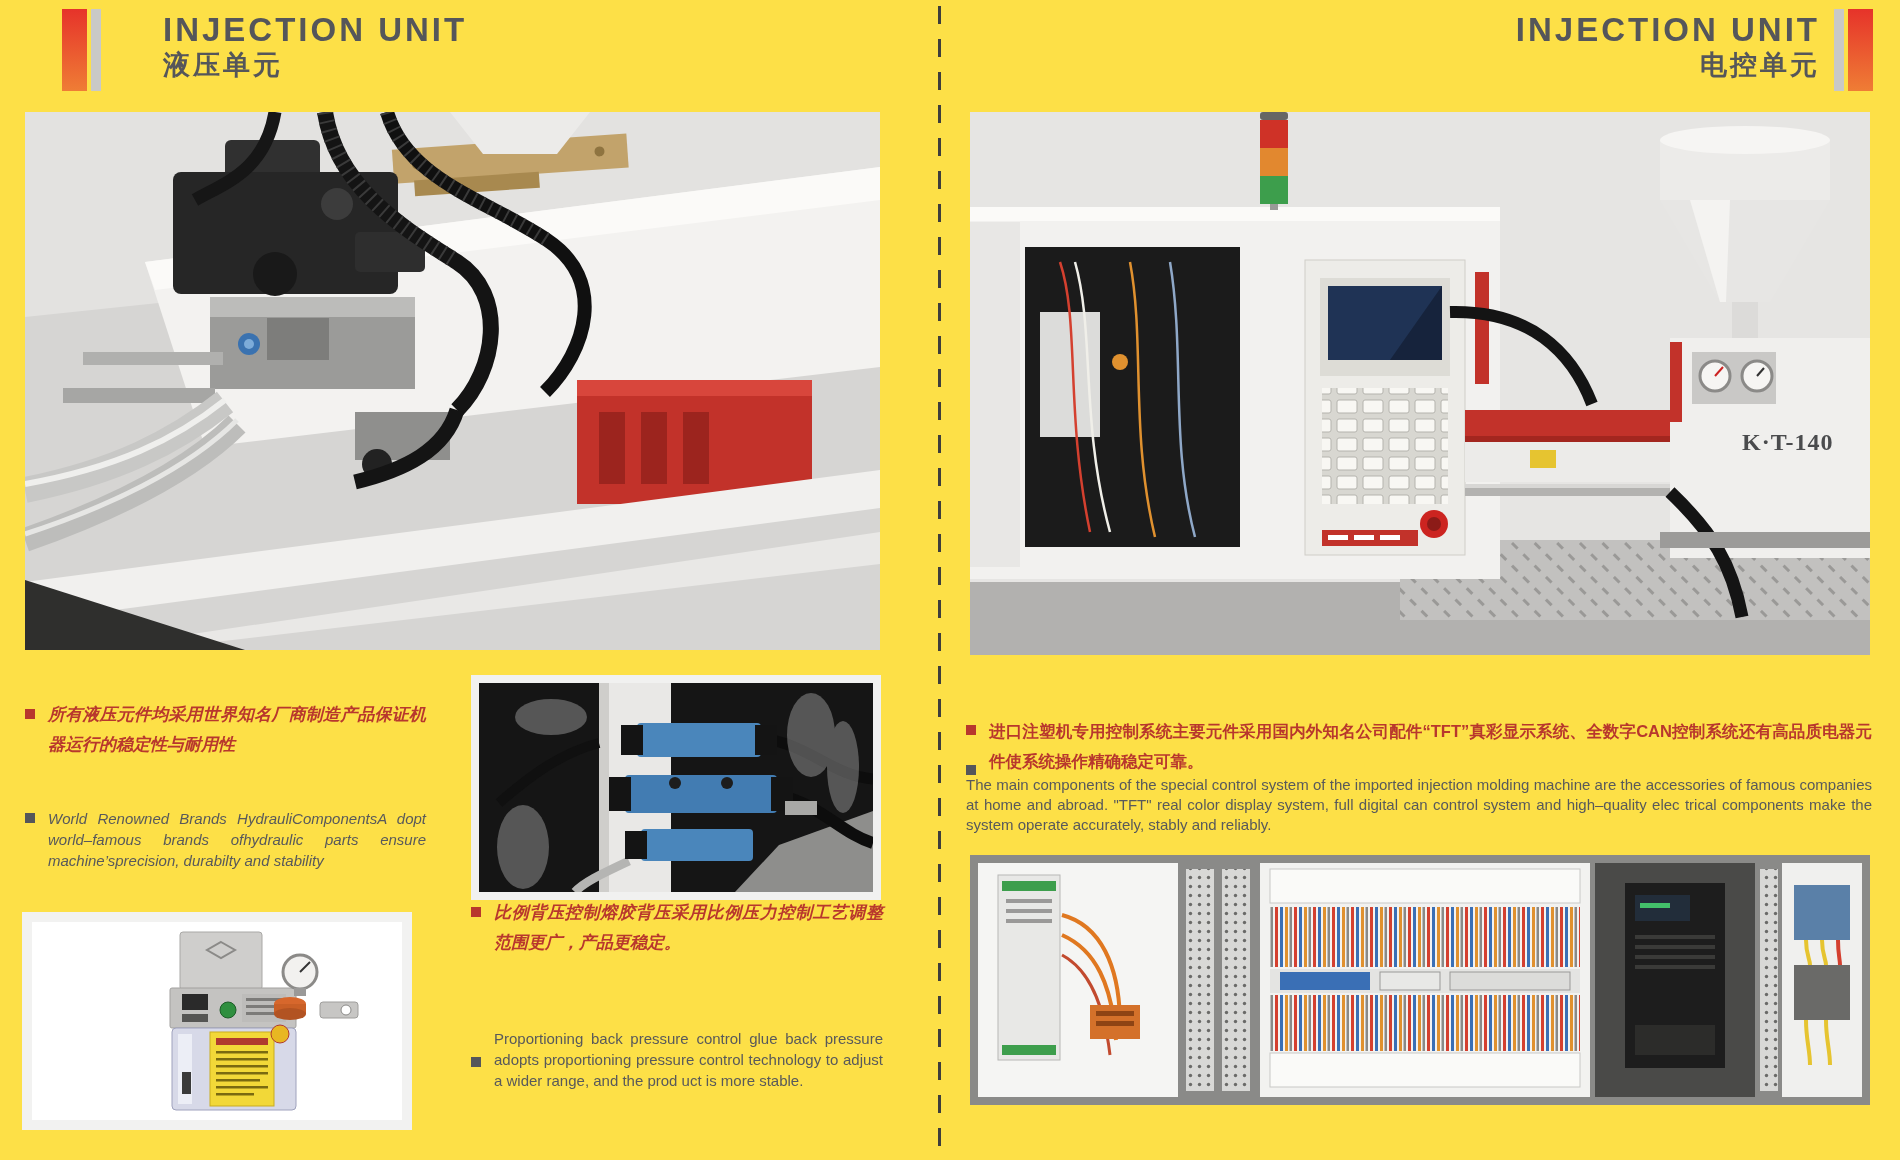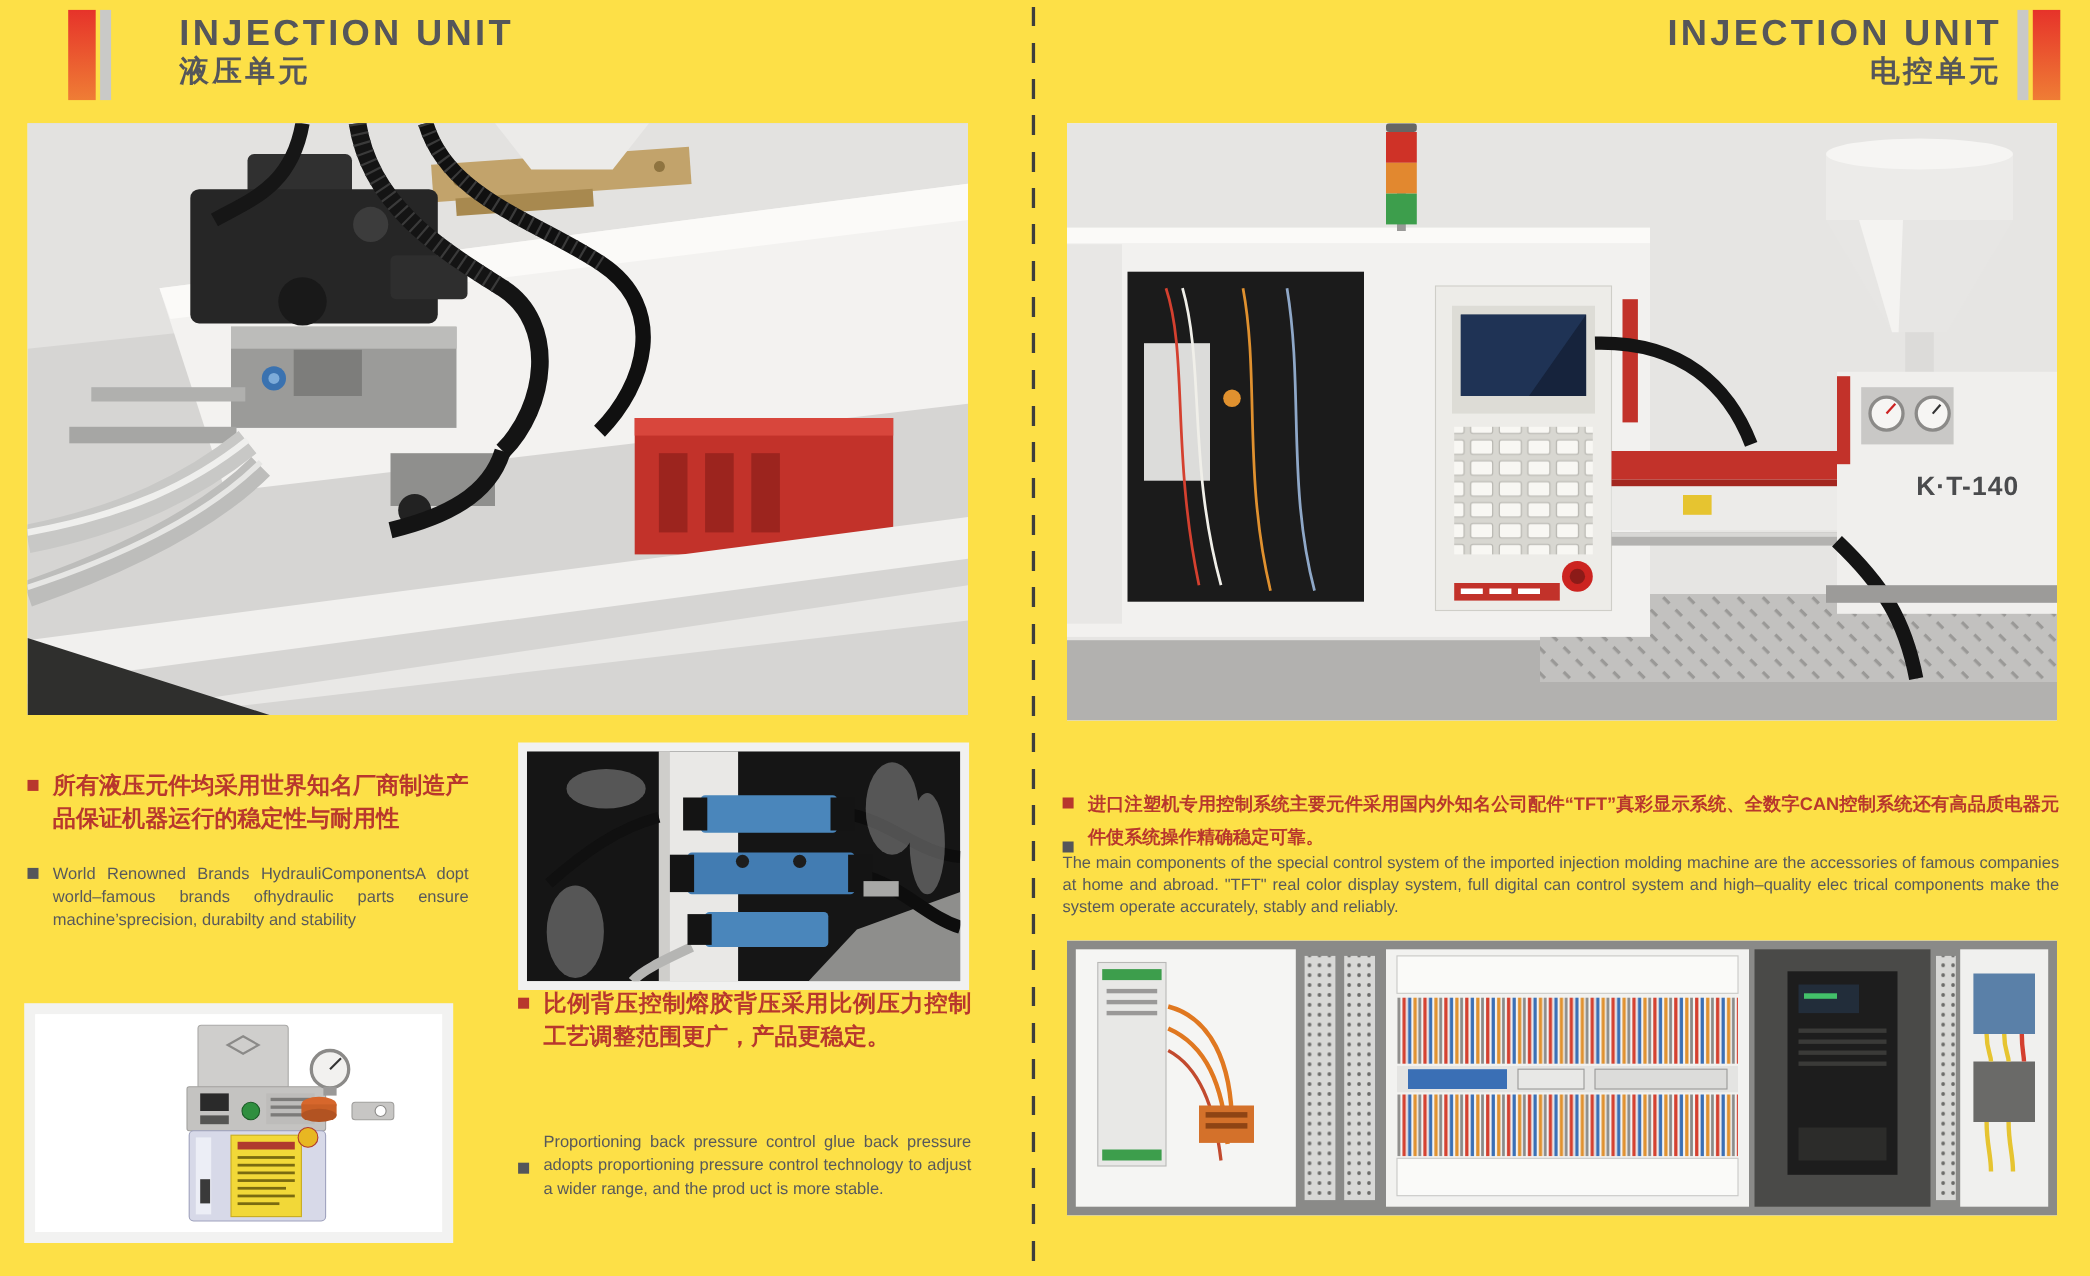--- a/index.html
+++ b/index.html
@@ -24,36 +24,36 @@
   .pg-title{font-size:33px;font-weight:bold;color:#55565a;letter-spacing:3px;line-height:36px;margin:0;}
   .pg-subtitle{font-size:27px;font-weight:bold;color:#55565a;letter-spacing:3px;line-height:30px;margin:2px 0 0 0;}
 
   
   .photo{position:absolute;background:#f1f1f0;box-sizing:border-box;}
   .photo svg{display:block;}
   .ph-main-left{left:25px;top:112px;width:855px;height:538px;}
   .ph-valves{left:471px;top:675px;width:410px;height:225px;padding:8px;}
   .ph-pump{left:22px;top:912px;width:390px;height:218px;padding:10px;background:#f2f2f1;}
   .ph-pump .inner{width:370px;height:198px;background:#fff;}
-  .ph-main-right{left:970px;top:112px;width:900px;height:543px;}
+  .ph-main-right{left:970px;top:112px;width:900px;height:543px;font-family:Liberation Serif, serif;}
   .ph-cabinet{left:970px;top:855px;width:900px;height:250px;}
 
   
   .bullet{position:absolute;display:flex;align-items:flex-start;}
   .sq{flex:0 0 10px;width:10px;height:10px;margin-right:13px;}
   .sq-red{background:#b8372d;margin-top:9px;}
   .sq-gray{background:#55565a;margin-top:5px;}
   .btxt{flex:1;text-align:justify;}
-  .cn{font-size:21px;line-height:30px;color:#b8372d;font-weight:bold;}
+  .cn{font-size:17px;line-height:30px;color:#b8372d;font-weight:bold;font-style:italic;}
   .en{font-size:15px;line-height:21px;color:#58595b;}
   .en-r{font-size:15px;line-height:20px;color:#58595b;}
   .cn-r{font-size:16.5px;line-height:30px;color:#b8372d;font-weight:bold;}
 
   .b-l-cn1{left:25px;top:700px;width:401px;}
-  .b-l-en1{left:25px;top:784px;width:401px;}
+  .b-l-en1{left:25px;top:808px;width:401px;font-style:italic;}
   .b-l-cn2{left:471px;top:898px;width:412px;}
   .b-l-en2{left:471px;top:1028px;width:412px;align-items:center;}
   .b-r-cn{left:966px;top:716px;width:906px;}
   .b-r-en{left:966px;top:760px;width:906px;flex-direction:column;}
 </style>
 </head>
 <body>
 
 <div id="spread">
 

